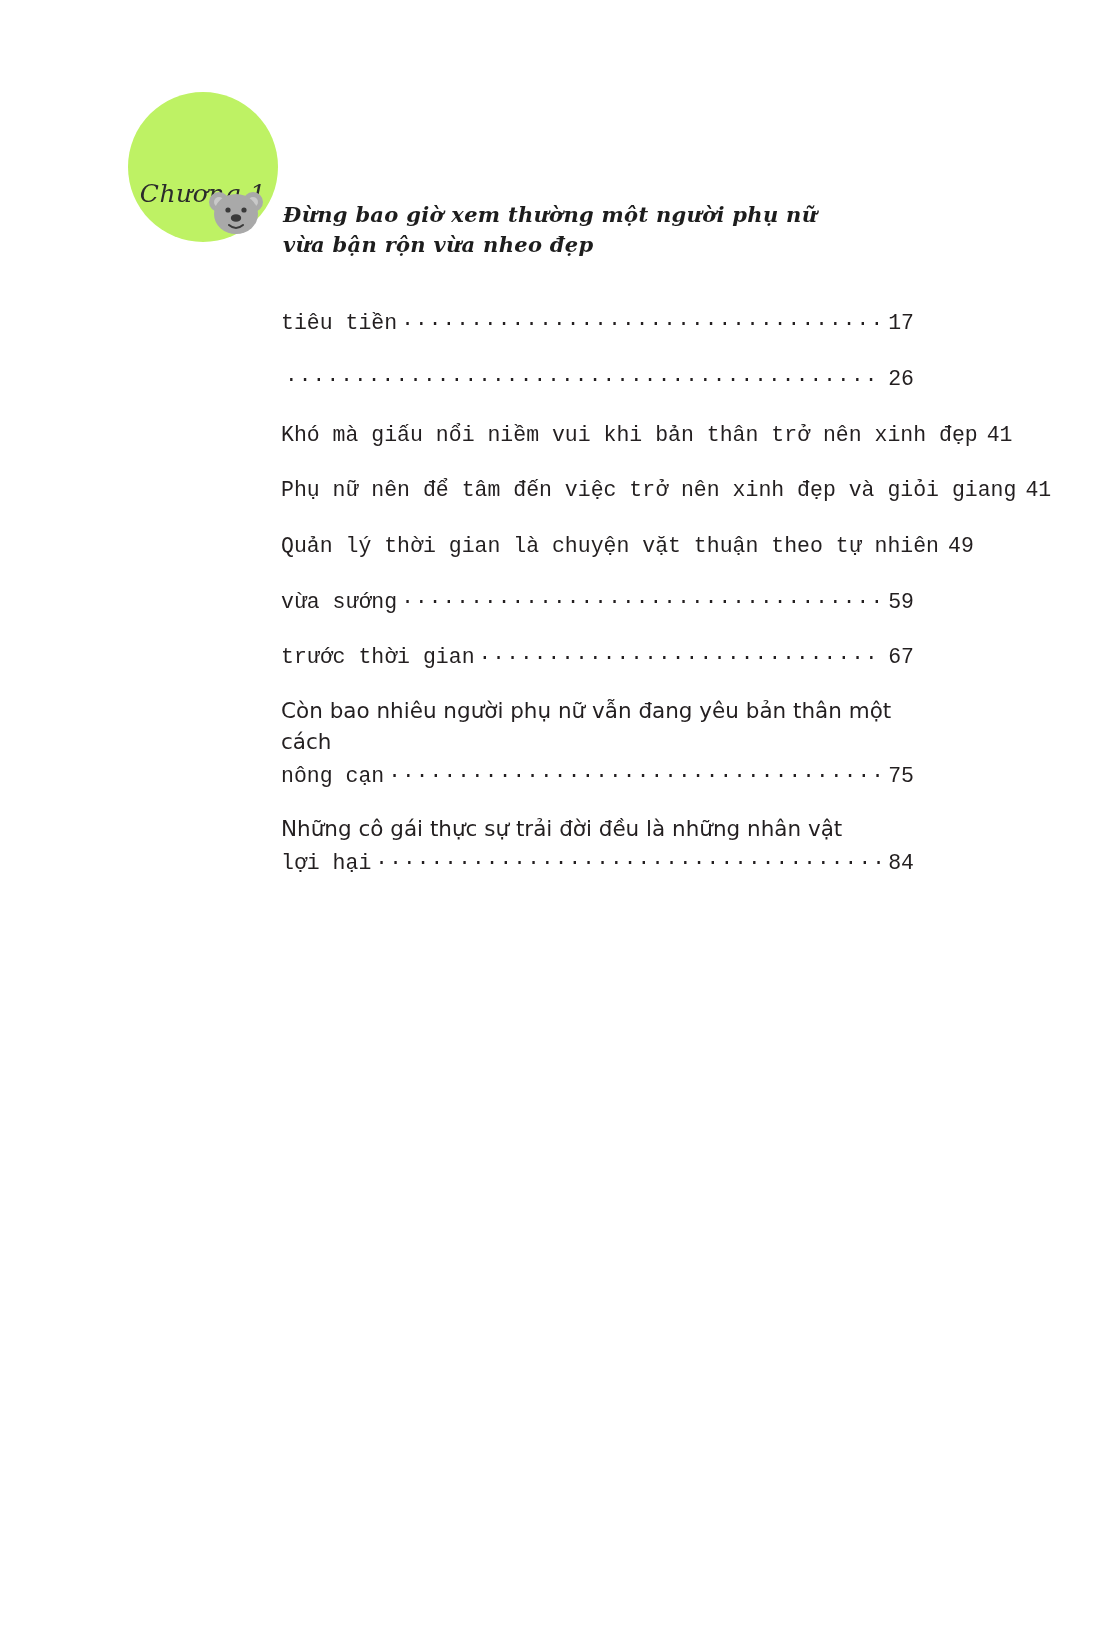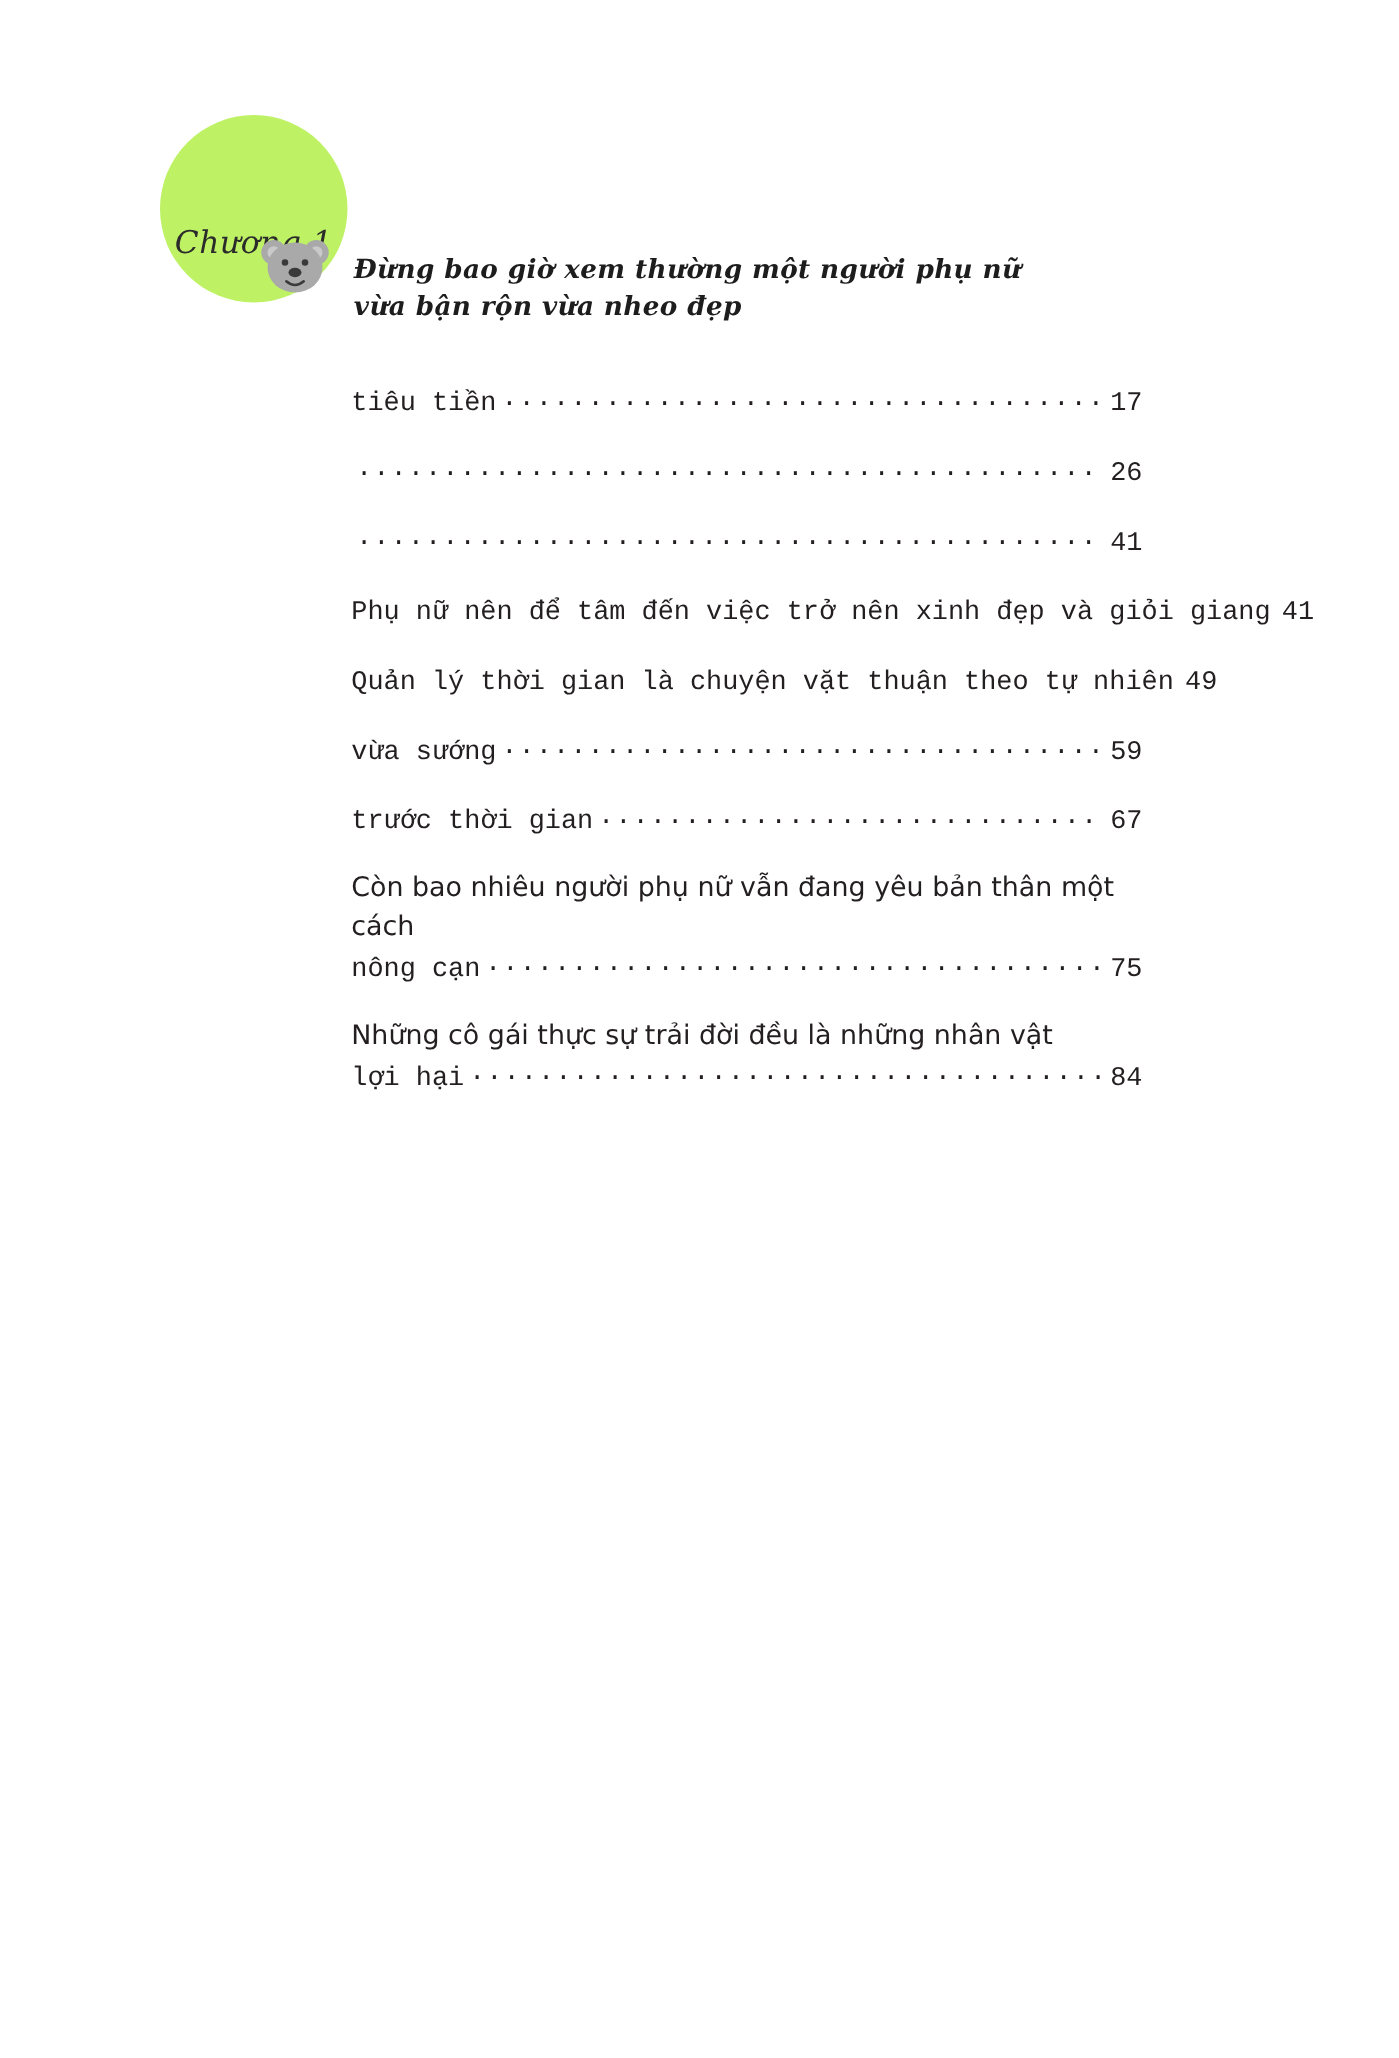--- a/index.html
+++ b/index.html
@@ -153,20 +153,21 @@
         </div>
       </div>
       <div class="toc-entry">
         <div class="toc-line first">
           <span class="leaders">........................................................................................................................................................................................................</span>
           <span class="pageno">26</span>
         </div>
       </div>
       <div class="toc-entry">
         <div class="toc-line first">
+          <span class="txt">Khó mà giấu nổi niềm vui khi bản thân trở nên xinh đẹp</span>
           <span class="leaders">........................................................................................................................................................................................................</span>
           <span class="pageno">41</span>
         </div>
       </div>
       <div class="toc-entry">
         <div class="toc-line first">
           <span class="txt">Phụ nữ nên để tâm đến việc trở nên xinh đẹp và giỏi giang</span>
           <span class="leaders">........................................................................................................................................................................................................</span>
           <span class="pageno">41</span>
         </div>

